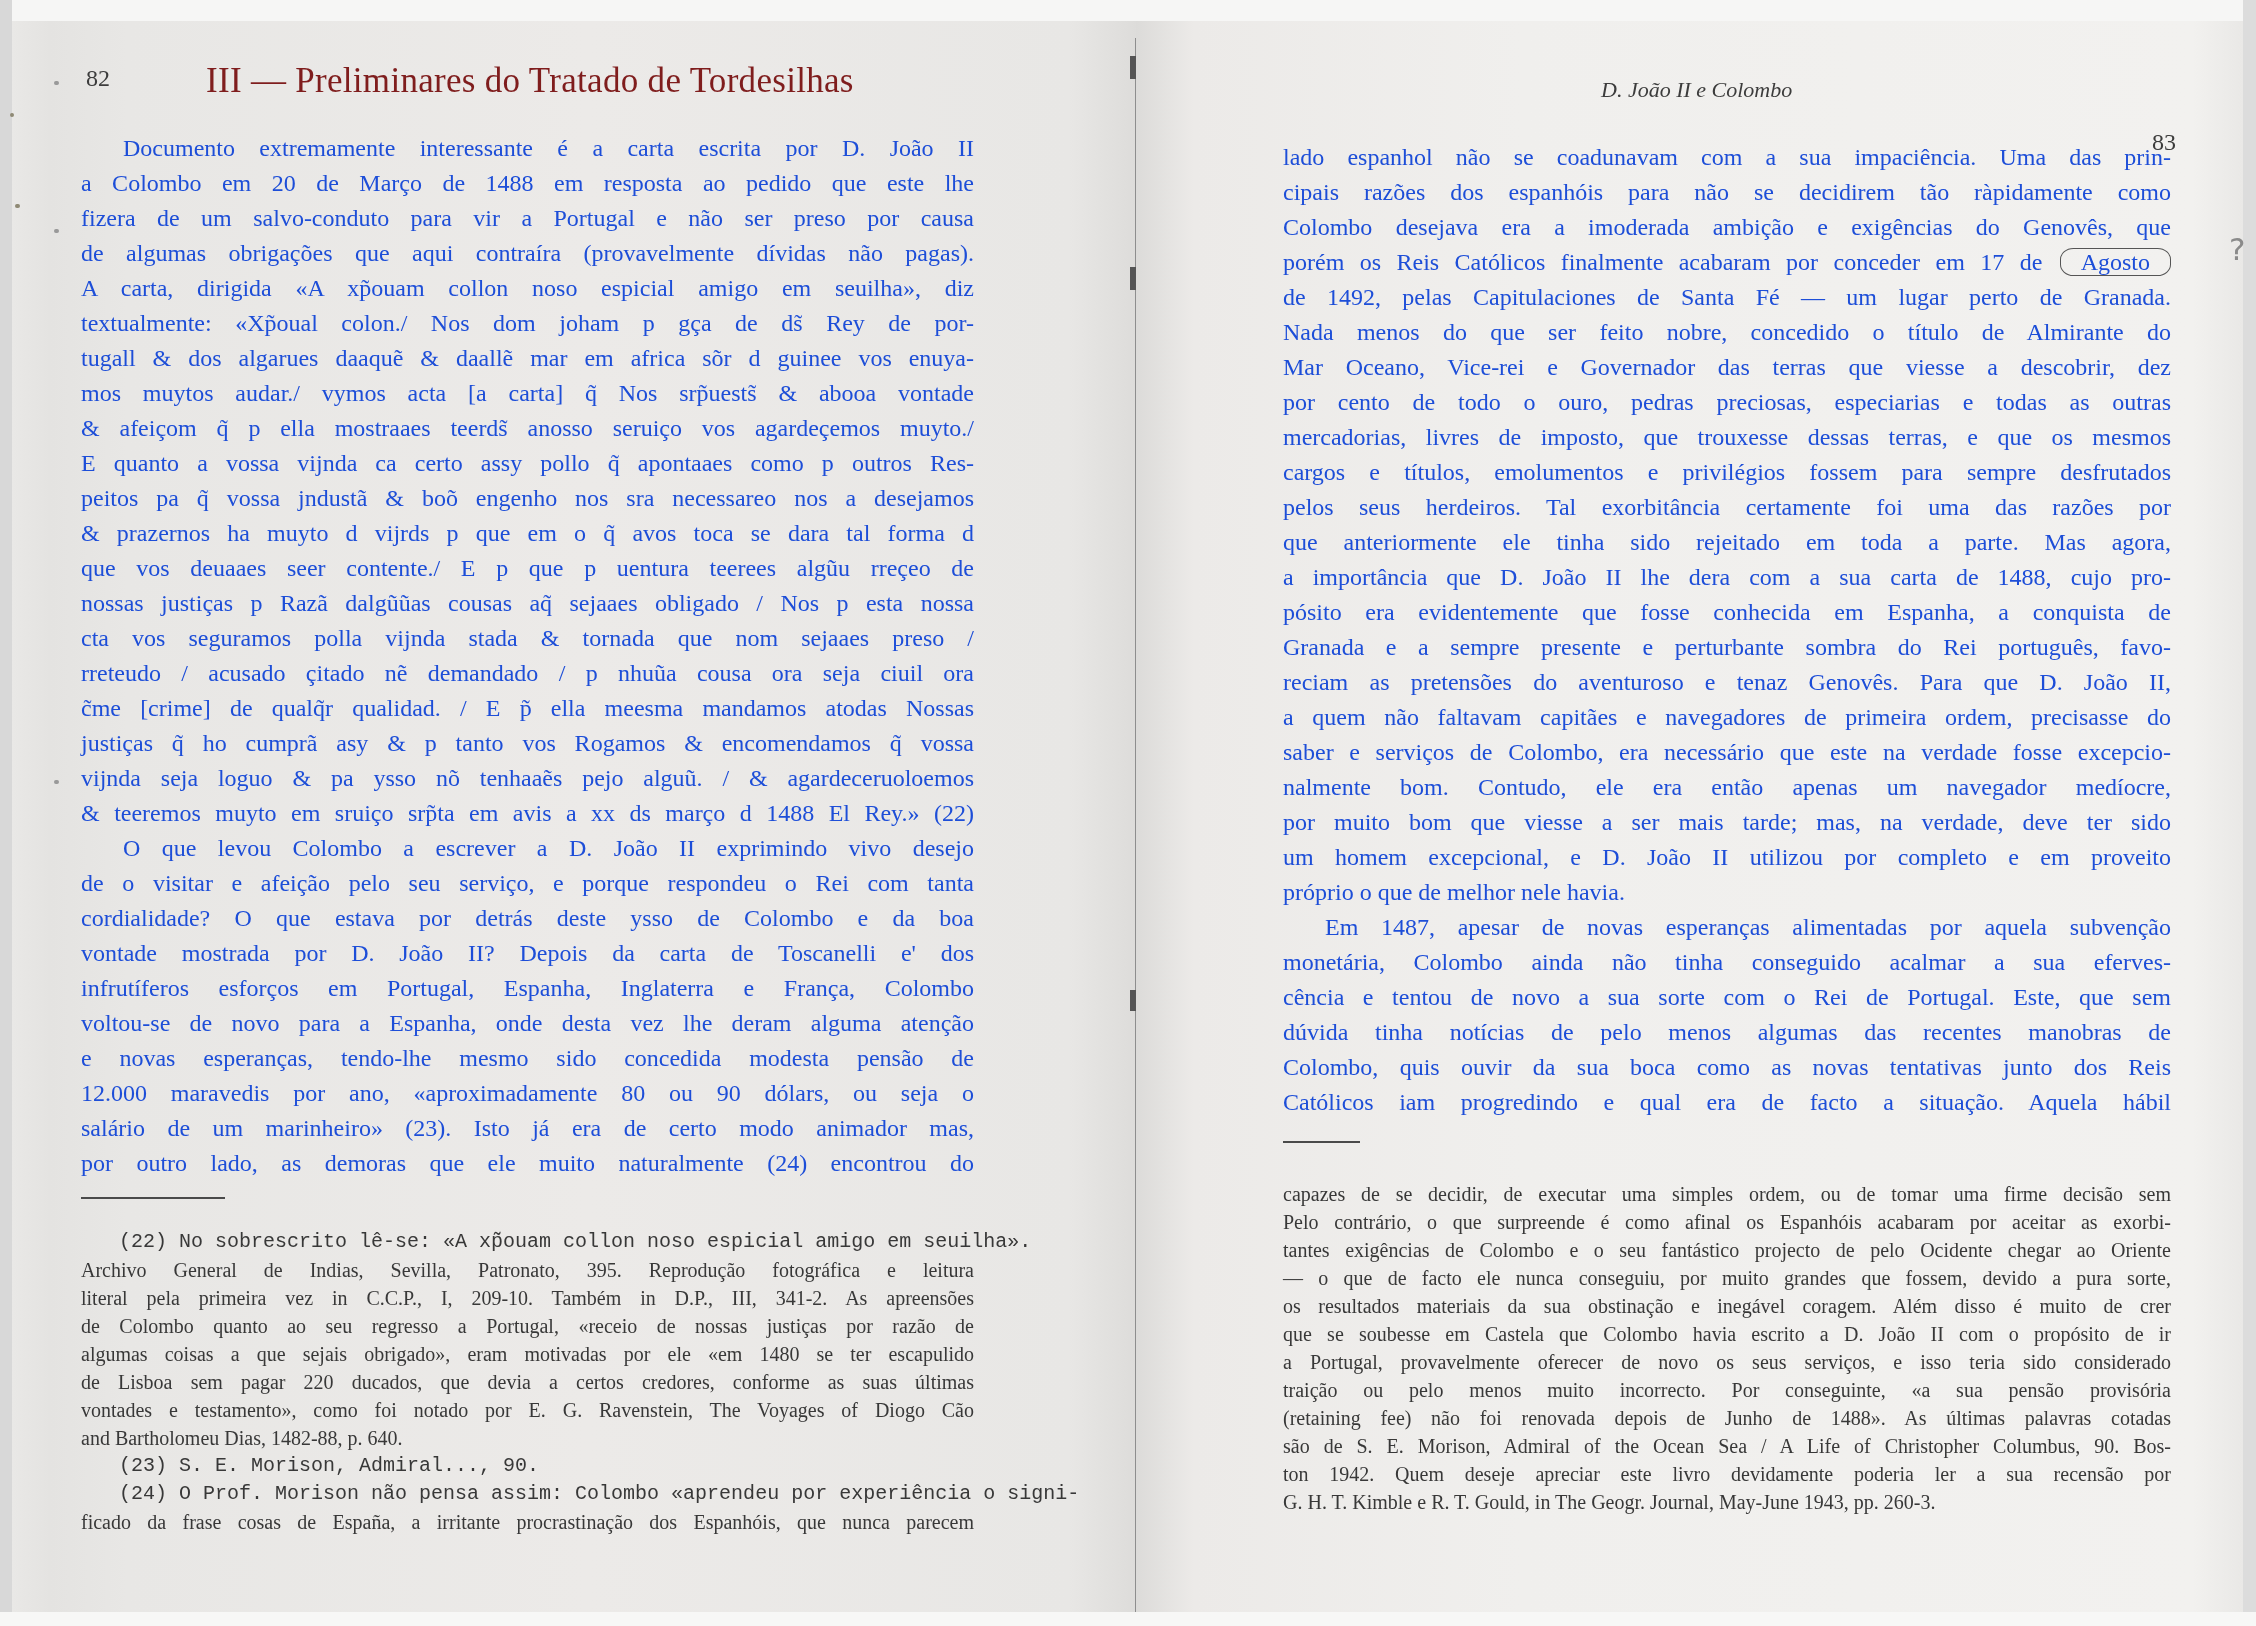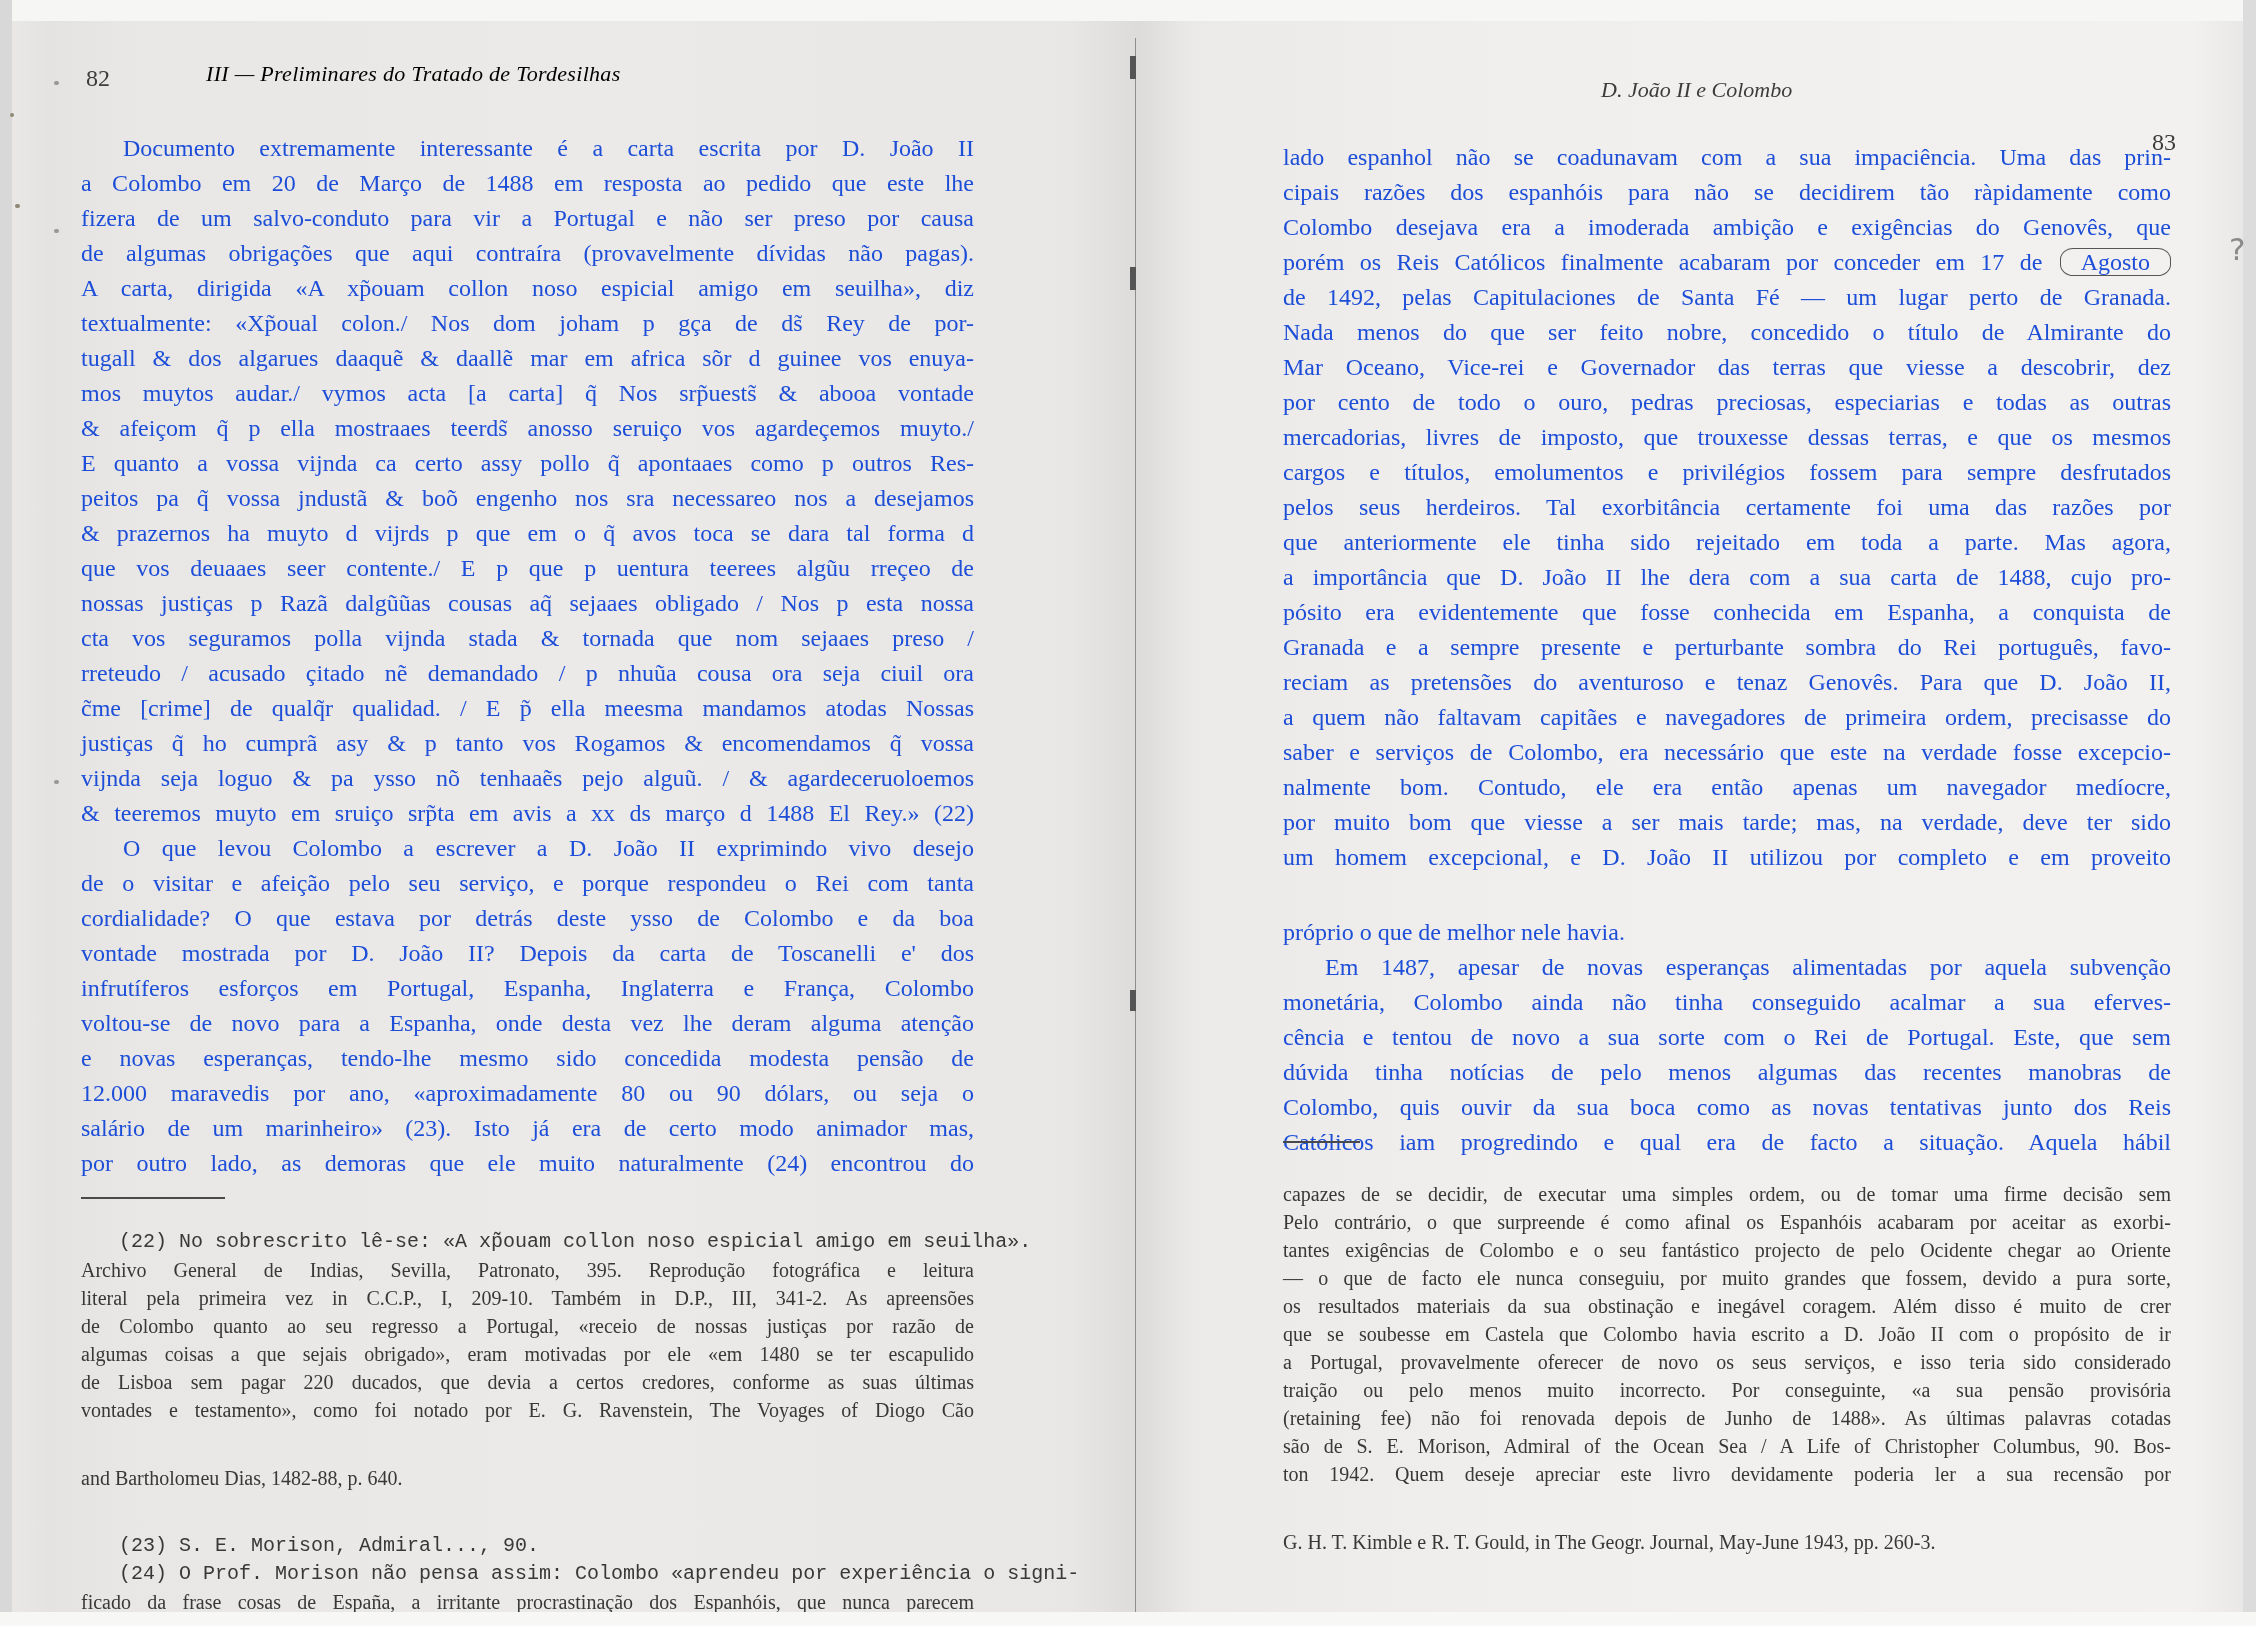--- a/index.html
+++ b/index.html
@@ -38,33 +38,33 @@
     position: absolute; left: 1130px; width: 7.7px; background: #555;
   }
   .bottom-band {
     position: absolute; left: 0; top: 1612px; width: 2257px; height: 14.4px; background: #f7f7f6;
   }
 
   .header {
     position: absolute; font-style: normal;
   }
   .page-num { font-size: 24px; color: #3c3c3c; }
-  .running-head { font-size: 22px; font-style: italic; color: #000000; letter-spacing: 0.3px; }
+  .running-head { font-size: 35px; color: #7f1d1d; letter-spacing: 0.3px; }
   .running-head-r { font-size: 22px; font-style: italic; color: #3c3c3c; text-align: right; }
 
   .body-text {
     position: absolute;
     font-size: 24px; line-height: 35px;
     color: #1d4ed8;
   }
   .line {
     display: block; white-space: nowrap;
     text-align: justify; text-align-last: justify;
   }
-  .line.last { text-align-last: left; margin-top: 40px; }
+  .line.last { text-align-last: left; }
   .line.indent { padding-left: 42px; }
 
   .note-text {
     position: absolute;
     font-size: 20px; line-height: 28px; color: #383838;
   }
   .note-text .line.indent { padding-left: 38px; font-family: Liberation Mono, monospace; }
   .rule {
     position: absolute; height: 1.9px; background: #4a4a4a;
   }

